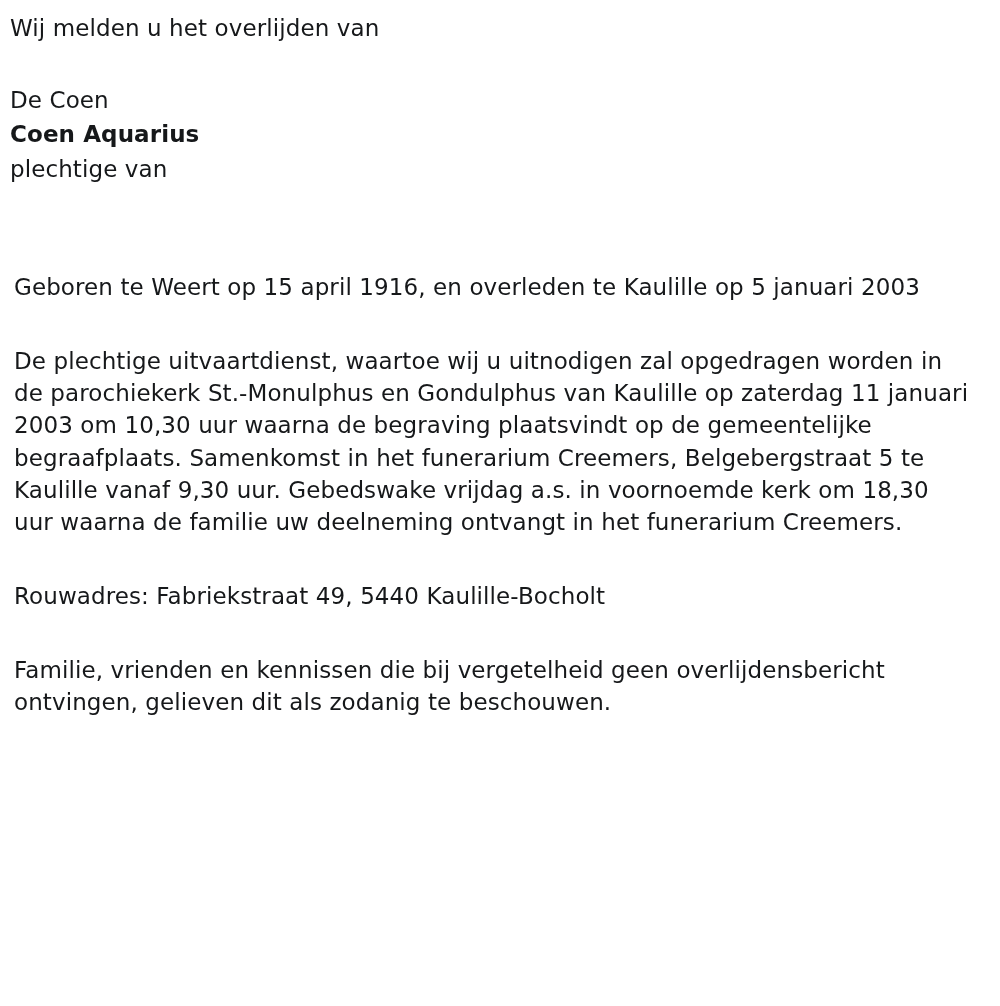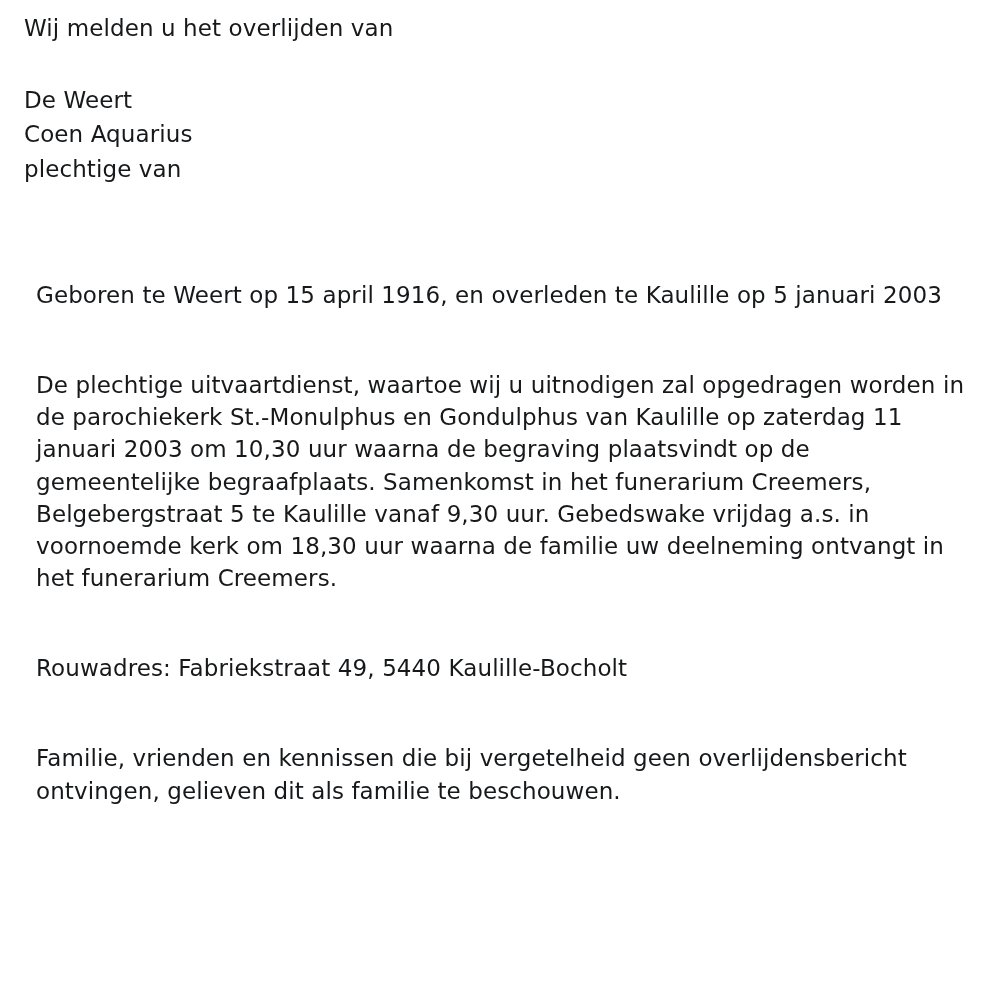--- a/index.html
+++ b/index.html
@@ -7,60 +7,60 @@
     padding: 0;
     background: #ffffff;
   }
   body {
     width: 1000px;
     height: 1006px;
     font-family: "DejaVu Sans", sans-serif;
     color: #1a1a1a;
   }
   .notice {
-    padding: 12px 22px 0 24px;
+    padding: 12px 22px 0 10px;
     box-sizing: border-box;
   }
   .line {
     font-size: 23px;
     line-height: 1.40;
     letter-spacing: 0.1px;
     color: #16181a;
     margin: 0;
   }
   .para {
     font-size: 23px;
     line-height: 1.40;
     letter-spacing: 0.1px;
     color: #16181a;
-    margin: 12px;
+    margin: 4px;
   }
   .bold {
-    font-weight: normal;
+    font-weight: bold;
   }
   .gap-lg {
     height: 40px;
   }
   .gap-md {
     height: 34px;
   }
   .gap-sm {
     height: 2px;
   }
 </style>
 </head>
 <body>
 
 <div class="notice">
 
   <p class="line">Wij melden u het overlijden van</p>
 
   <div class="gap-lg"></div>
 
-  <p class="line">De Weert</p>
+  <p class="line">De Coen</p>
   <div class="gap-sm"></div>
   <p class="line bold">Coen Aquarius</p>
   <div class="gap-sm"></div>
   <p class="line">plechtige van</p>
   <div class="gap-sm"></div>
 
   <div class="gap-lg"></div>
 
 
   <div class="gap-lg"></div>
@@ -70,15 +70,15 @@
   <div class="gap-md"></div>
 
   <p class="para">De plechtige uitvaartdienst, waartoe wij u uitnodigen zal opgedragen worden in de parochiekerk St.-Monulphus en Gondulphus van Kaulille op zaterdag 11 januari 2003 om 10,30 uur waarna de begraving plaatsvindt op de gemeentelijke begraafplaats. Samenkomst in het funerarium Creemers, Belgebergstraat 5 te Kaulille vanaf 9,30 uur. Gebedswake vrijdag a.s. in voornoemde kerk om 18,30 uur waarna de familie uw deelneming ontvangt in het funerarium Creemers.</p>
 
   <div class="gap-md"></div>
 
   <p class="para">Rouwadres: Fabriekstraat 49, 5440 Kaulille-Bocholt</p>
 
   <div class="gap-md"></div>
 
-  <p class="para">Familie, vrienden en kennissen die bij vergetelheid geen overlijdensbericht ontvingen, gelieven dit als familie te beschouwen.</p>
+  <p class="para">Familie, vrienden en kennissen die bij vergetelheid geen overlijdensbericht ontvingen, gelieven dit als zodanig te beschouwen.</p>
 
 </div>
 
 </body></html>

